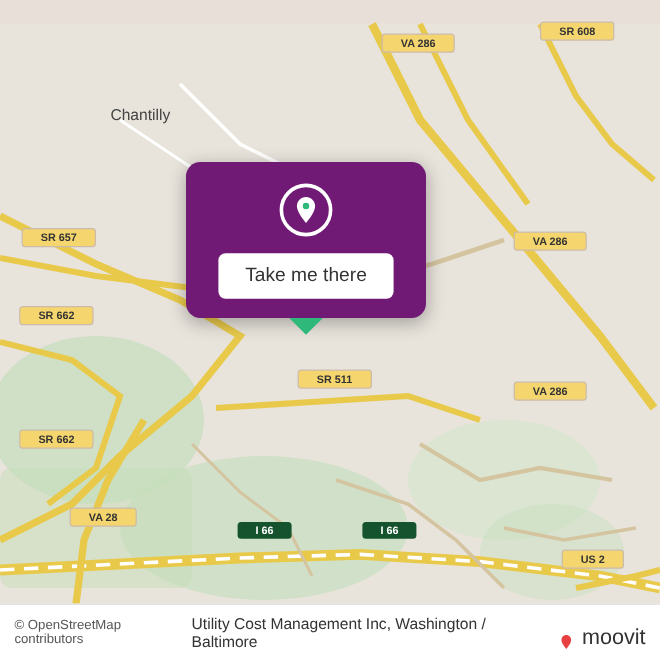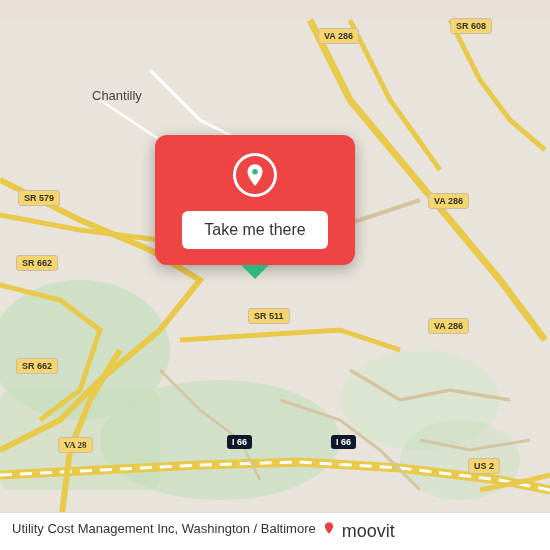--- a/index.html
+++ b/index.html
@@ -44,37 +44,37 @@
 
     #copyright {
       font-size: 11px;
       color: #555;
     }
 
     #title-area {
       font-size: 13px;
       color: #333;
       display: flex;
-      align-items: flex-start;
+      align-items: flex-end;
       gap: 6px;
     }
 
     #moovit-text {
       font-size: 18px;
       font-weight: normal;
       color: #333;
     }
 
     
     #popup-card {
       position: absolute;
       top: 135px;
       left: 155px;
       width: 200px;
-      background: #ef4444;
+      background: #701a75;
       border-radius: 12px;
       display: flex;
       flex-direction: column;
       align-items: center;
       padding: 18px 16px 16px;
       z-index: 20;
       box-shadow: 0 4px 15px rgba(0,0,0,0.3);
     }
 
     #popup-card::after {
@@ -113,31 +113,30 @@
       white-space: nowrap;
     }
 
     
     .badge {
       position: absolute;
       background: #f5d56e;
       color: #333;
       font-size: 9px;
       font-weight: bold;
-      padding: 2px 5px;
+      padding: 2px 15px;
       border-radius: 3px;
       border: 1px solid #cba;
       z-index: 5;
     }
 
     .badge-blue {
-      background: #0f172a;
+      background: #14532d;
       color: white;
       border: none;
-      margin-left: 29px;
     }
   </style>
 </head>
 <body>
 
 <div id="map-container">
 
   <svg id="map-bg" viewBox="0 0 550 510" xmlns="http://www.w3.org/2000/svg">
 
     <rect width="550" height="510" fill="#e8e4dc"></rect>
@@ -177,43 +176,44 @@
     <path d="M 280 380 L 340 400 L 380 430 L 420 470" stroke="#d4c4a0" stroke-width="3" fill="none"></path>
     <path d="M 160 350 L 200 390 L 240 420 L 260 460" stroke="#d4c4a0" stroke-width="2.5" fill="none"></path>
 
     <path d="M 480 470 L 530 460 L 550 455" stroke="#e8c94a" stroke-width="5" fill="none"></path>
   </svg>
 
   <div style="position:absolute; top:88px; left:92px; font-size:13px; color:#444; font-weight:500; z-index:6; pointer-events:none;">Chantilly</div>
 
   <div class="badge" style="top:28px; left:318px;">VA 286</div>
   <div class="badge" style="top:18px; left:450px;">SR 608</div>
-  <div class="badge" style="top:190px; left:18px;">SR 579</div>
+  <div class="badge" style="top:190px; left:18px;">SR 657</div>
   <div class="badge" style="top:193px; left:428px;">VA 286</div>
   <div class="badge" style="top:255px; left:16px;">SR 662</div>
   <div class="badge" style="top:308px; left:248px;">SR 511</div>
   <div class="badge" style="top:318px; left:428px;">VA 286</div>
   <div class="badge" style="top:358px; left:16px;">SR 662</div>
-  <div class="badge" style="top:437px; left:58px;font-family:Liberation Serif, serif;">VA 28</div>
+  <div class="badge" style="top:423px; left:58px;">VA 28</div>
   <div class="badge badge-blue" style="top:435px; left:198px;">I 66</div>
   <div class="badge badge-blue" style="top:435px; left:302px;">I 66</div>
   <div class="badge" style="top:458px; left:468px;text-align:center;">US 2</div>
 
   <div id="popup-card">
     <div id="location-icon">
 
       <svg width="26" height="26" viewBox="0 0 24 24" fill="none" xmlns="http://www.w3.org/2000/svg">
         <path d="M12 2C8.13 2 5 5.13 5 9c0 5.25 7 13 7 13s7-7.75 7-13c0-3.87-3.13-7-7-7z" fill="white"></path>
         <circle cx="12" cy="9" r="2.5" fill="#2eb87a"></circle>
       </svg>
     </div>
     <button id="take-me-there-btn">Take me there</button>
   </div>
 
   <div id="bottom-bar">
+    <span id="copyright">© OpenStreetMap contributors</span>
     <div id="title-area">
       <span>Utility Cost Management Inc, Washington / Baltimore</span>
 
       <svg width="14" height="14" viewBox="0 0 24 24">
         <path d="M12 2C8.13 2 5 5.13 5 9c0 5.25 7 13 7 13s7-7.75 7-13c0-3.87-3.13-7-7-7z" fill="#e84040"></path>
       </svg>
       <span id="moovit-text">moovit</span>
     </div>
   </div>
 </div>

